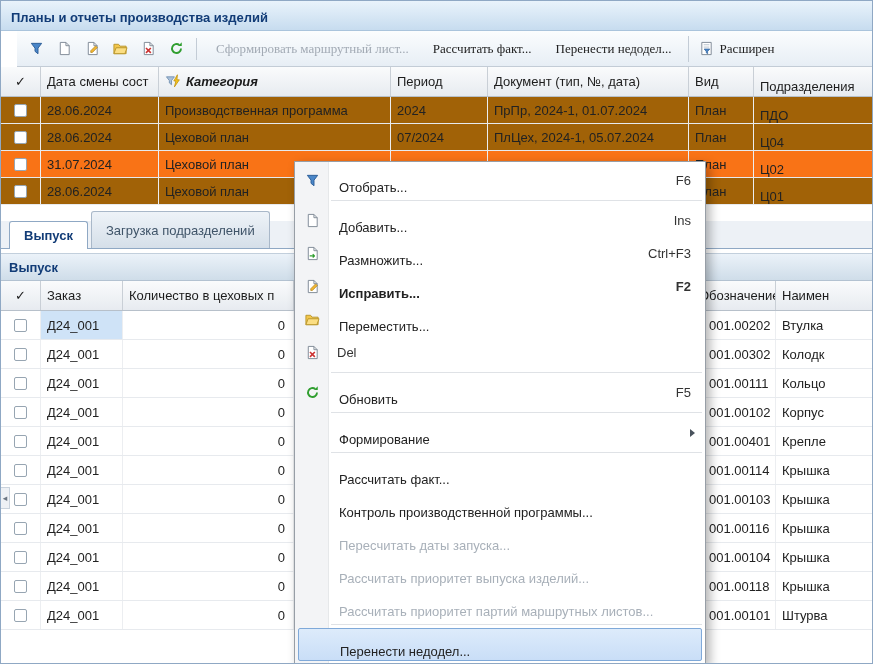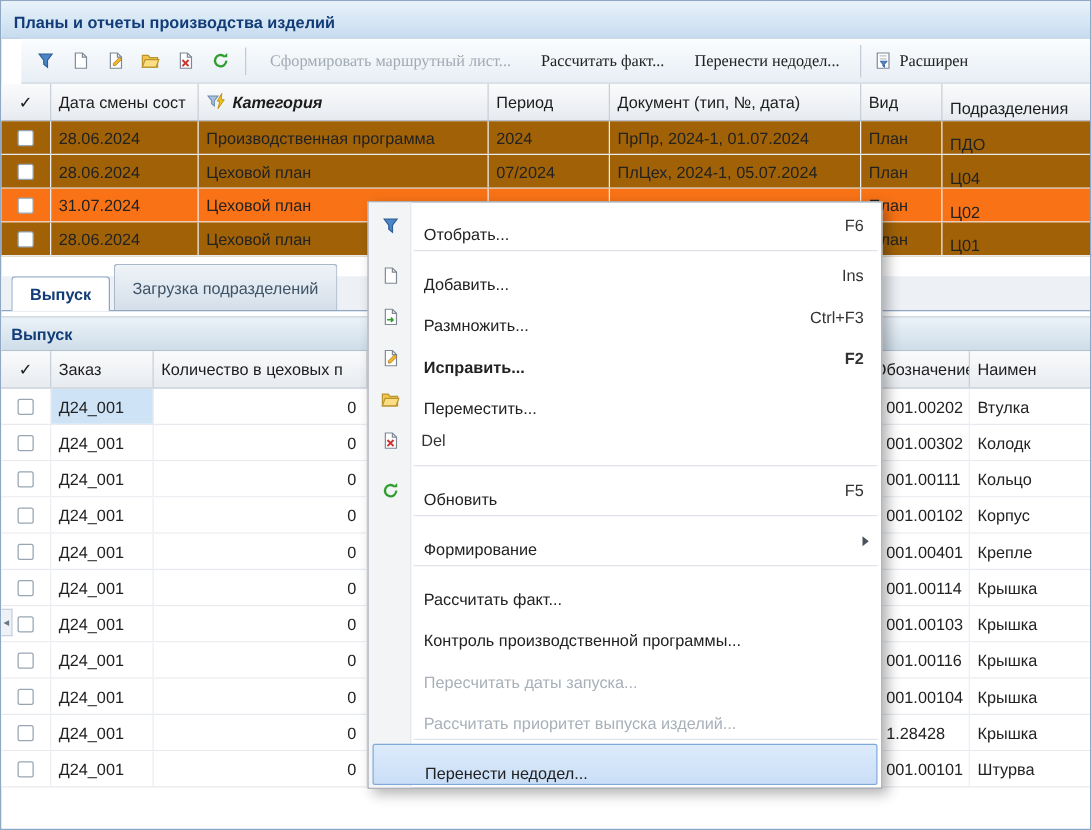--- a/index.html
+++ b/index.html
@@ -391,21 +391,21 @@
           <div class="cell l-name">Крышка</div>
         </div>
 
         <div class="lrow">
           <div class="cell l-check">
             <span class="checkbox"></span>
           </div>
           <div class="cell l-order">Д24_001</div>
           <div class="cell l-qty cellv">0</div>
           <div class="cell l-mid"></div>
-          <div class="cell l-code">1.28428</div>
+          <div class="cell l-code">001.00118</div>
           <div class="cell l-name">Крышка</div>
         </div>
 
         <div class="lrow">
           <div class="cell l-check">
             <span class="checkbox"></span>
           </div>
           <div class="cell l-order">Д24_001</div>
           <div class="cell l-qty cellv">0</div>
           <div class="cell l-mid"></div>
@@ -562,20 +562,26 @@
 
         </div>
 
         <div class="mi disabled">
           <span class="mi-icon icon"></span>
           <span class="mi-label">Рассчитать приоритет выпуска изделий...</span>
           <span class="mi-shortcut"></span>
 
         </div>
 
+        <div class="mi disabled">
+          <span class="mi-icon icon"></span>
+          <span class="mi-label">Рассчитать приоритет партий маршрутных листов...</span>
+          <span class="mi-shortcut"></span>
+
+        </div>
 
         <div class="mi separator">
           
           
           
           
         </div>
 
         <div class="mi highlighted">
           <span class="mi-icon icon"></span>

